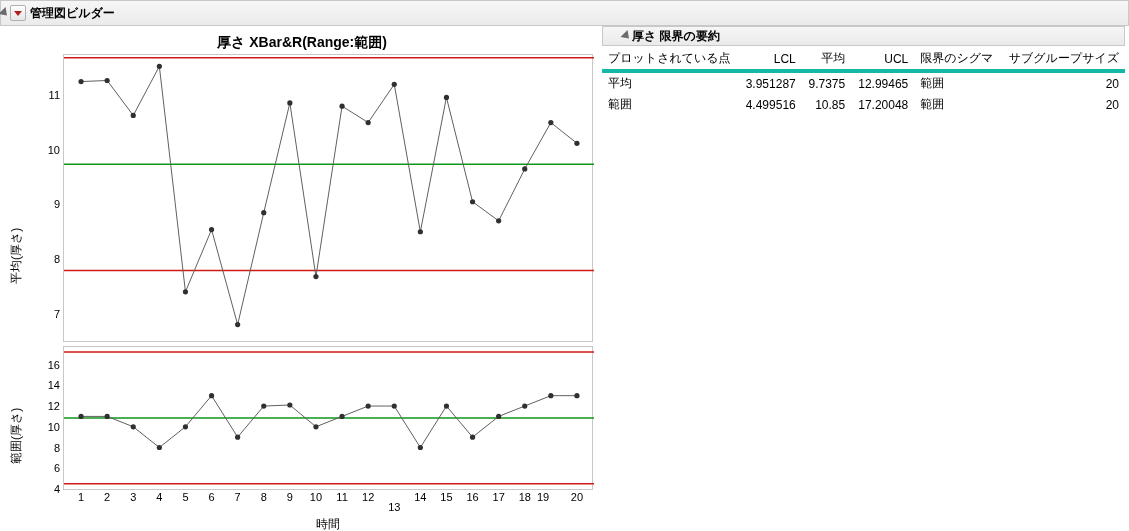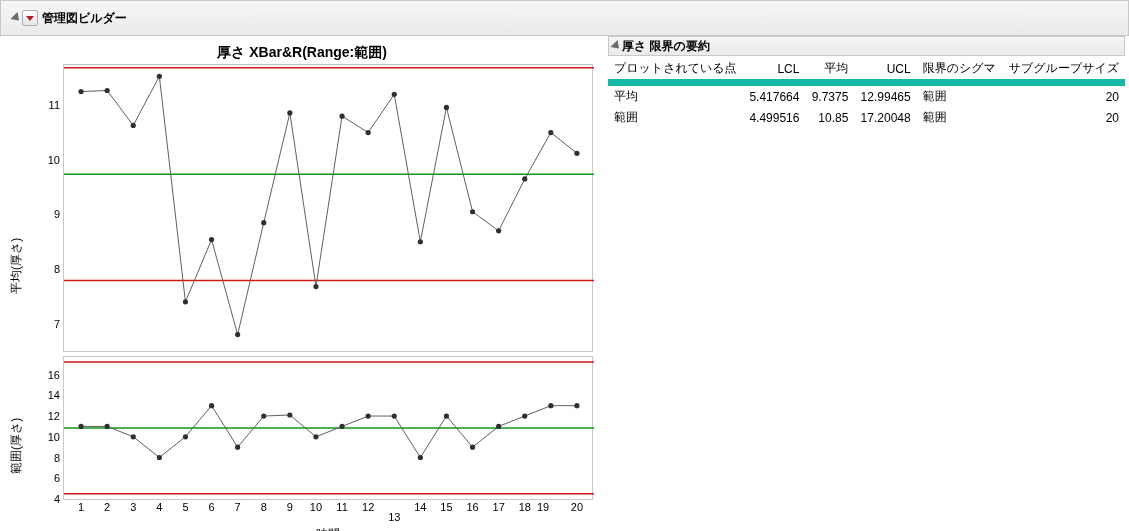--- a/index.html
+++ b/index.html
@@ -13,24 +13,24 @@
   .root {
     width: 1129px;
     height: 531px;
     position: relative;
     box-sizing: border-box;
     background: #fff;
   }
   .section-header {
     display: flex;
     align-items: center;
-    height: 36px;
+    height: 26px;
     background: linear-gradient(#f6f6f6, #eaeaea);
     border: 1px solid #c8c8c8;
-    padding: 0 12px;
+    padding: 0 0;
     box-sizing: border-box;
     font-weight: bold;
   }
   .outline-triangle {
     width: 0; height: 0;
     border-top: 5px solid transparent;
     border-bottom: 5px solid transparent;
     border-left: 7px solid #6a6a6a;
     transform: rotate(45deg);
     margin-right: 2px;
@@ -56,47 +56,47 @@
     font-size: 14px;
     text-align: center;
     margin: 8px 0 2px 0;
   }
   .content-row {
     display: flex;
     align-items: flex-start;
   }
   .chart-col {
     width: 600px;
-    padding: 0 6px 0 2px;
+    padding: 0 0 0 2px;
   }
   .summary-col {
     flex: 1;
     padding: 0 4px 0 0;
   }
   .sub-header {
     display: flex;
     align-items: center;
     height: 20px;
     background: linear-gradient(#f6f6f6, #eaeaea);
     border: 1px solid #c8c8c8;
-    padding: 0 4px;
+    padding: 0 20px;
     font-weight: bold;
     box-sizing: border-box;
   }
   .summary-table {
     border-collapse: collapse;
     width: 100%;
     margin-top: 2px;
     font-size: 12px;
   }
   .summary-table th {
     text-align: right;
     font-weight: normal;
     color: #000;
-    border-bottom: 7px solid #14b8a6;
+    border-bottom: 4px solid #14b8a6;
     padding: 2px 6px;
     white-space: nowrap;
   }
   .summary-table th.left { text-align: left; }
   .summary-table td {
     text-align: right;
     padding: 2px 6px;
     white-space: nowrap;
   }
   .summary-table td.left { text-align: left; }
@@ -309,21 +309,21 @@
             <th>LCL</th>
             <th>平均</th>
             <th>UCL</th>
             <th class="left">限界のシグマ</th>
             <th>サブグループサイズ</th>
           </tr>
         </thead>
         <tbody>
           <tr>
             <td class="left">平均</td>
-            <td>5.417664</td>
+            <td>3.951287</td>
             <td>9.7375</td>
             <td>12.99465</td>
             <td class="left">範囲</td>
             <td>20</td>
           </tr>
           <tr>
             <td class="left">範囲</td>
             <td>4.499516</td>
             <td>10.85</td>
             <td>17.20048</td>

